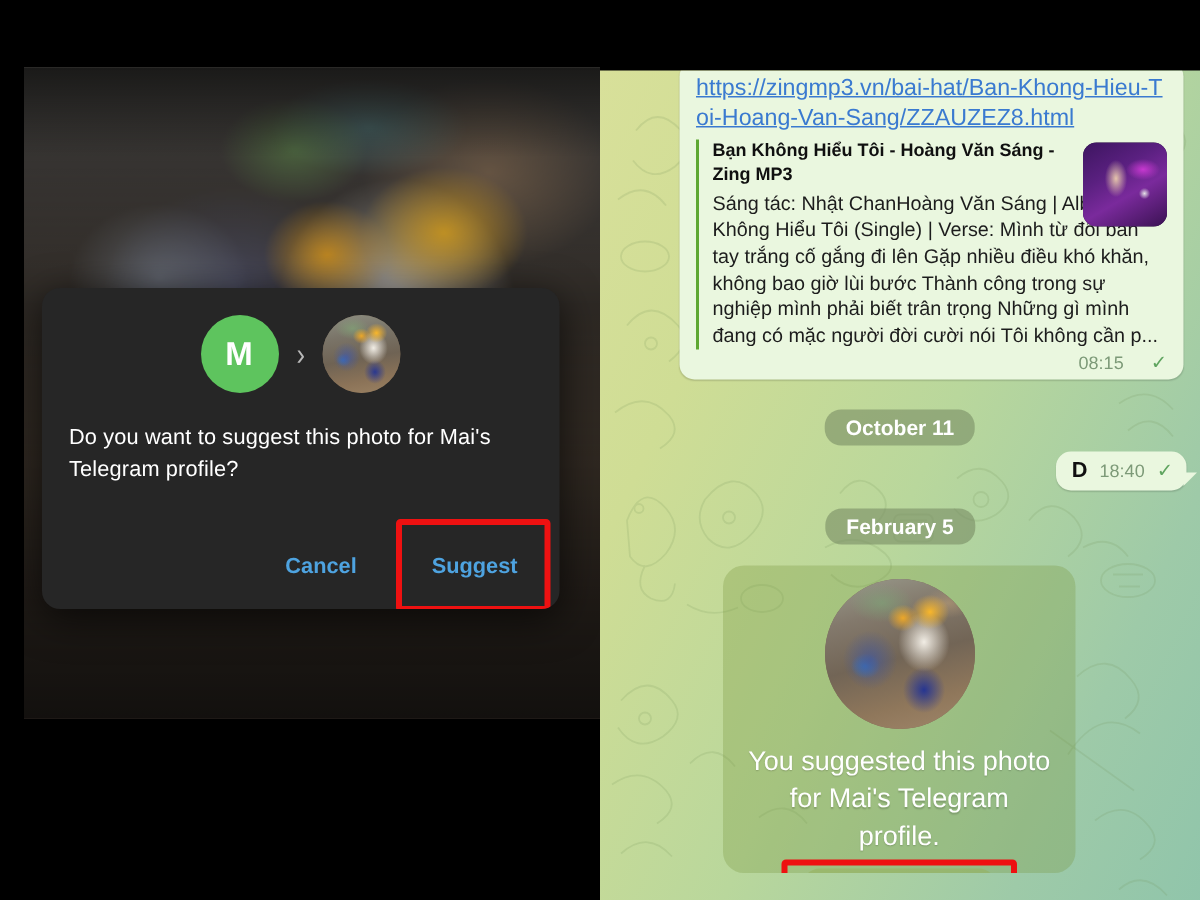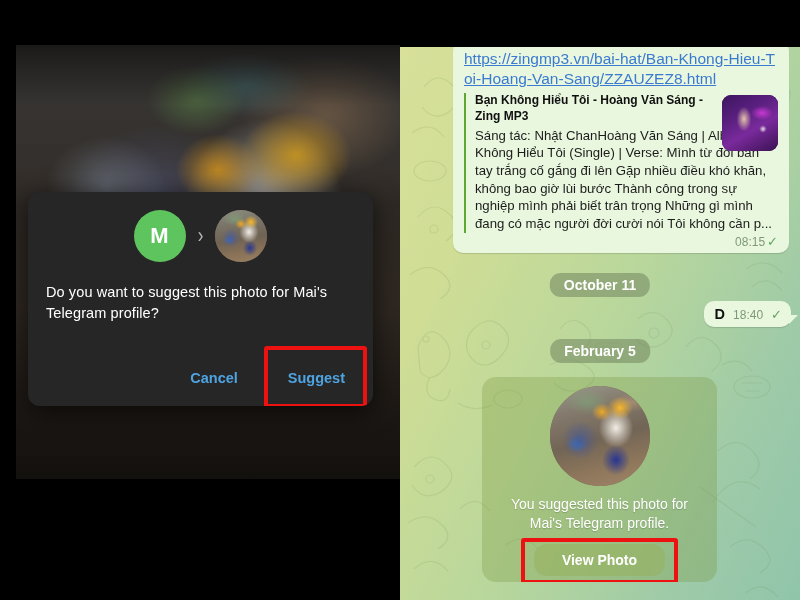--- a/index.html
+++ b/index.html
@@ -162,21 +162,21 @@
   .album-thumb .at-inner {
     position: absolute; inset: 0;
     background:
       radial-gradient(ellipse 16px 10px at 40px 18px, rgba(215,60,220,.85) 0%, rgba(215,60,220,0) 70%),
       radial-gradient(ellipse 12px 20px at 22px 24px, rgba(240,210,175,.92) 0%, rgba(240,210,175,0) 62%),
       radial-gradient(circle 5px at 41px 34px, rgba(235,235,235,.95) 0%, rgba(235,235,235,0) 75%),
       linear-gradient(150deg, #3d1560 0%, #5a2080 35%, #7a2a9c 60%, #3a1252 100%);
   }
   .msg-meta {
     display: flex; align-items: center; justify-content: flex-end;
-    gap: 2px; padding: 2px 2px 0 0;
+    gap: 18px; padding: 2px 2px 0 0;
   }
   .msg-time { color: #7d9a78; font-size: 12px; }
   .tick { color: #5fa45f; font-size: 13px; line-height: 1; }
 
   
   .date-pill {
     position: absolute; left: 50%; transform: translateX(-50%);
     background: rgba(120,140,100,.60);
     color: #ffffff; font-size: 14px; font-weight: bold;
     padding: 4px 14px; border-radius: 11px; white-space: nowrap;
@@ -220,21 +220,21 @@
       radial-gradient(ellipse 16px 14px at 52px 26px, rgba(255,176,30,.85) 0%, rgba(255,176,30,0) 64%),
       radial-gradient(ellipse 26px 30px at 66px 42px, rgba(248,244,236,.95) 0%, rgba(248,244,236,0) 66%),
       radial-gradient(ellipse 22px 24px at 66px 74px, rgba(30,48,150,.92) 0%, rgba(30,48,150,0) 64%),
       radial-gradient(ellipse 26px 28px at 30px 54px, rgba(70,88,150,.80) 0%, rgba(70,88,150,0) 70%),
       radial-gradient(ellipse 14px 12px at 27px 58px, rgba(45,125,215,.92) 0%, rgba(45,125,215,0) 70%),
       radial-gradient(ellipse 30px 18px at 38px 16px, rgba(125,170,120,.55) 0%, rgba(125,170,120,0) 72%),
       radial-gradient(ellipse 24px 14px at 82px 16px, rgba(190,160,120,.55) 0%, rgba(190,160,120,0) 72%),
       linear-gradient(165deg, #9a9c8d 0%, #83796c 26%, #726556 52%, #8f775b 78%, #a0866a 100%);
   }
   .suggest-caption {
-    color: #ffffff; font-size: 14px; line-height: 1.38;
+    color: #ffffff; font-size: 18px; line-height: 1.38;
     padding: 9px 16px 0; font-weight: normal;
     text-shadow: 0 1px 1px rgba(0,0,0,.18);
   }
   .view-photo-wrap { position: relative; margin-top: 10px; display: inline-block; }
   .view-photo-btn {
     background: rgba(150,175,90,.50);
     color: #ffffff; font-size: 14px; font-weight: bold;
     border: 0; border-radius: 13px;
     padding: 8px 28px; cursor: pointer;
     font-family: "Liberation Sans", sans-serif;

